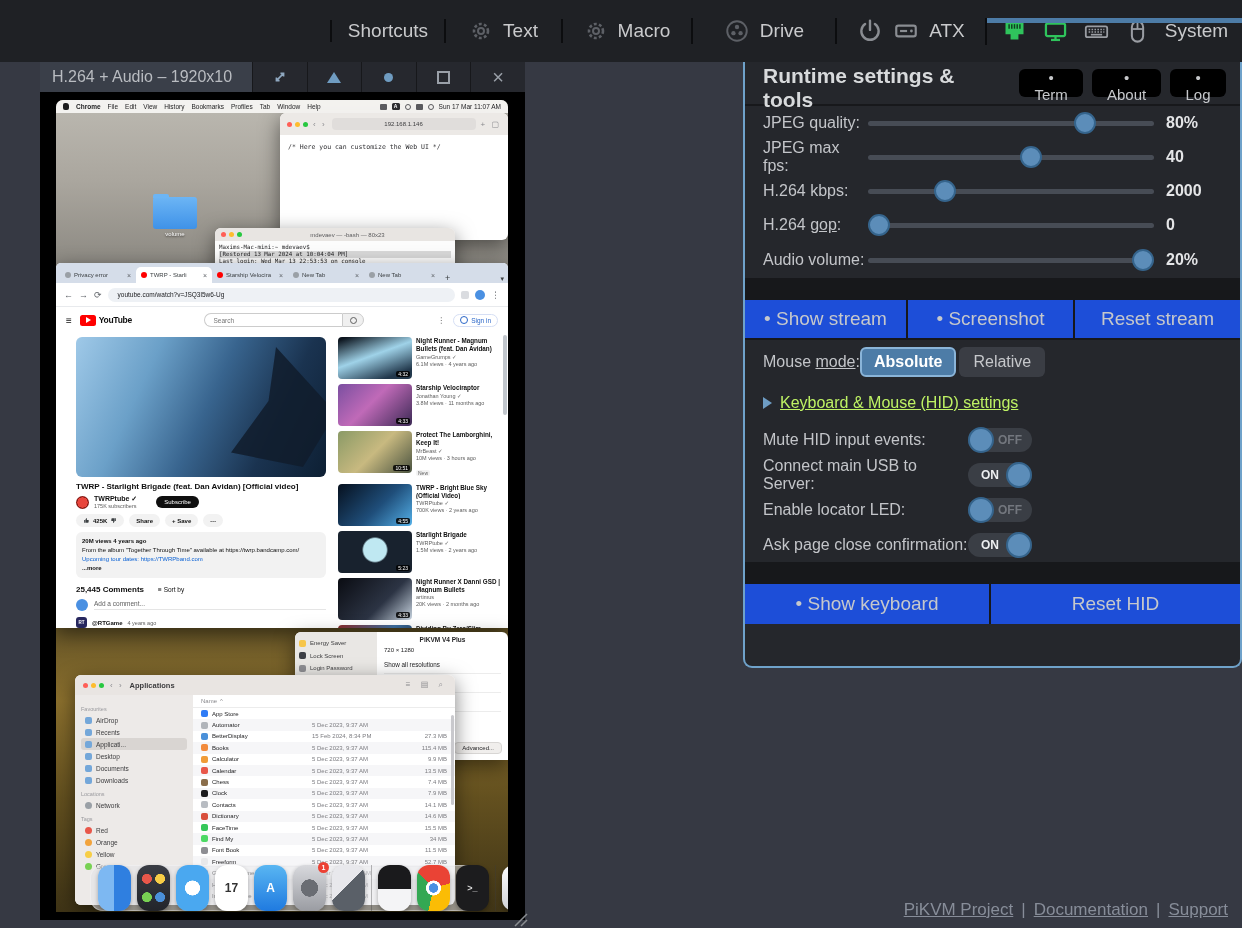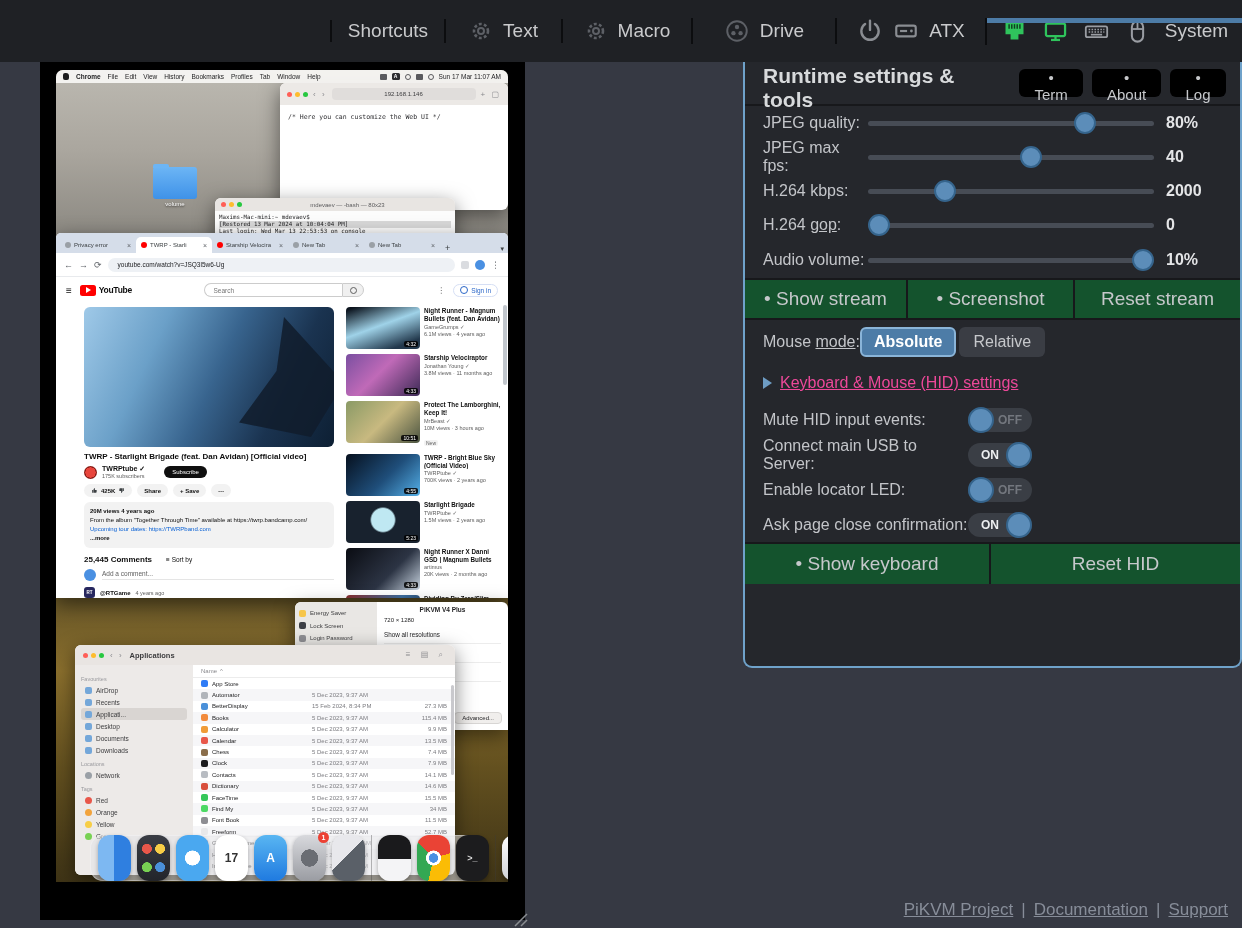--- a/index.html
+++ b/index.html
@@ -85,21 +85,21 @@
   .ytplay { width:16px; height:11px; background:#ff0000; border-radius:2.5px; position:relative; }
   .ytplay::after { content:""; position:absolute; left:6px; top:2.5px; border-left:5px solid #fff; border-top:3px solid transparent; border-bottom:3px solid transparent; }
   .ytword { font-weight:bold; font-size:8.5px; color:#0f0f0f; letter-spacing:-.3px; }
   .yt-search-wrap { flex:1; max-width:160px; margin:0 auto; display:flex; height:14px; }
   .yt-search { flex:1; border:1px solid #ccc; border-right:none; border-radius:7px 0 0 7px; font-size:6.5px; padding:0 8px; color:#606060; background:#fff; outline:none; font-family:inherit; }
   .yt-lens { width:22px; background:#f0f0f0; border:1px solid #ccc; border-radius:0 7px 7px 0; position:relative; }
   .yt-lens::after { content:""; position:absolute; left:7px; top:3px; width:5px; height:5px; border:1px solid #606060; border-radius:50%; }
   .yt-dots { color:#606060; font-size:8px; }
   .signin { display:flex; align-items:center; gap:3px; border:1px solid #d6dff5; border-radius:8px; height:13px; padding:0 6px; color:#2a66c8; font-size:6.5px; }
   .signin::before { content:""; width:6px; height:6px; border:1px solid #2a66c8; border-radius:50%; }
-  .ytbody { display:flex; padding:4px 5px 0 20px; gap:12px;margin-left:8px; }
+  .ytbody { display:flex; padding:4px 5px 0 20px; gap:12px; }
   .ytmain { width:250px; }
   .player { width:250px; height:140px; border-radius:6px; position:relative; overflow:hidden; }
   .ship { position:absolute; right:-10px; top:10px; width:150px; height:120px; background:#101c2b; clip-path:polygon(60% 0,100% 55%,78% 100%,30% 88%,55% 45%); opacity:.85; }
   .vtitle { font-size:8px; font-weight:bold; color:#0f0f0f; margin:5px 0 4px; }
   .chrow { display:flex; align-items:center; gap:5px; }
   .chavatar { width:13px; height:13px; border-radius:50%; background:radial-gradient(circle,#e8453c 0 55%,#8a1d17 56%); }
   .chname { font-size:7px; font-weight:bold; color:#0f0f0f; }
   .chsubs { font-size:5.5px; color:#606060; }
   .subscribe { margin-left:14px; background:#0f0f0f; color:#fff; font-size:6px; border-radius:8px; padding:3px 8px; }
   .actrow { display:flex; gap:5px; margin:5px 0; }
@@ -187,25 +187,25 @@
   .lbl .u { text-decoration:underline; }
   .slider { position:relative; flex:1; height:22px; cursor:pointer; }
   .strack { position:absolute; left:0; right:0; top:9px; height:5px; border-radius:3px; background:#474c55; }
   .sknob { position:absolute; top:0; width:22px; height:22px; border-radius:50%; background:#5c8db9; border:2px solid #35648c; transform:translateX(-50%); }
   .val { width:66px; padding-left:12px; font-size:16px; font-weight:bold; color:#e4e5e7; flex:none; }
   .segs { display:flex; gap:9px; }
   .segs.tight { gap:3px; }
   .seg { background:#3a3d44; color:#c6c8cb; padding:0 12px; height:30px; line-height:26px; border-radius:6px; font-size:16px; border:2px solid transparent; cursor:pointer; }
   .seg.sel { background:#4d7ca7; color:#fff; font-weight:bold; border-color:#8ab4d8; }
   .btn-row { display:flex; gap:2px; background:#17181b; }
-  .big-btn { background:#14532d; color:#c6c8cb; font-size:19px; text-align:center; line-height:38px; height:38px; cursor:pointer; }
+  .big-btn { background:#1d4ed8; color:#c6c8cb; font-size:19px; text-align:center; line-height:38px; height:38px; cursor:pointer;margin-top:20px; }
   .panel-body2 { padding:0 20px 0 18px; }
   .hidrow { display:flex; align-items:center; height:38px; gap:8px; }
   .hid-tri { width:0; height:0; border-top:6px solid transparent; border-bottom:6px solid transparent; border-left:9px solid #6d9cc4; }
-  .hid-link { font-size:16px; color:#ec4899; text-decoration:underline; cursor:pointer; }
+  .hid-link { font-size:16px; color:#bef264; text-decoration:underline; cursor:pointer; }
   .trow { display:flex; align-items:center; height:35px; }
   .lbl2 { width:205px; font-size:16px; color:#c3c5c9; flex:none; }
   .toggle { position:relative; width:64px; height:24px; border-radius:12px; background:#3a3e45; cursor:pointer; flex:none; }
   .tknob { position:absolute; top:-1px; width:26px; height:26px; border-radius:50%; background:#5c8db9; border:2px solid #35648c; }
   .toggle.off .tknob { left:0; } .toggle.on .tknob { right:0; }
   .ttxt { position:absolute; top:5px; font-size:12px; font-weight:bold; }
   .toggle.off .ttxt { right:10px; color:#73777e; } .toggle.on .ttxt { left:13px; color:#eceef0; }
 
   
   .page-footer { position:absolute; right:14px; bottom:8px; font-size:17px; color:#878d99; }
@@ -281,20 +281,40 @@
     <svg width="27" height="27" viewBox="0 0 24 24">
         <rect x="7" y="3" width="10" height="18" rx="5" fill="none" stroke="#9a9da3" stroke-width="1.8"></rect>
         <line x1="12" y1="3.5" x2="12" y2="9.8" stroke="#9a9da3" stroke-width="1.6"></line>
         <line x1="7.5" y1="9.8" x2="16.5" y2="9.8" stroke="#9a9da3" stroke-width="1.6"></line>
       </svg>
     <span>System</span>
   </div>
 </header>
 
 <div class="stream-win">
+  <div class="stream-titlebar">
+    <span class="stream-title">H.264 + Audio – 1920x10</span>
+    <span class="st-ctl">
+        <svg width="18" height="18" viewBox="0 0 20 20">
+          <path d="M6 14L14 6M10.5 6H14v3.5M9.5 14H6v-3.5" fill="none" stroke="#8fa8c0" stroke-width="1.8"></path>
+        </svg>
+      </span>
+    <span class="st-ctl">
+        <span class="tri"></span>
+      </span>
+    <span class="st-ctl">
+        <span class="dotc"></span>
+      </span>
+    <span class="st-ctl">
+        <span class="sqr"></span>
+      </span>
+    <span class="st-ctl">
+        <span class="xg">×</span>
+      </span>
+  </div>
   <div class="stream-video">
     <div class="desktop">
 
       <div class="menubar">
         <span class="apple"></span>
         <span class="mi" style="display:contents"><span class="mi">Chrome</span><span class="mi">File</span><span class="mi">Edit</span><span class="mi">View</span><span class="mi">History</span><span class="mi">Bookmarks</span><span class="mi">Profiles</span><span class="mi">Tab</span><span class="mi">Window</span><span class="mi">Help</span></span>
         <span class="mb-right">
           <span class="mb-sq"></span>
           <span class="mb-a">A</span>
           <span class="mb-dot"></span>
@@ -905,21 +925,21 @@
           </span>
         <span class="val">0</span>
       </div>
     </div>
     <div class="prow h36">
       <span class="lbl"><span>Audio volume</span><span>:</span></span>
       <span class="slider">
           <span class="strack"></span>
           <span class="sknob" style="left: 96%;"></span>
         </span>
-      <span class="val">10%</span>
+      <span class="val">20%</span>
     </div>
   </div>
   <div class="sep"></div>
   <div class="btn-row">
     <span class="big-btn" style="flex:163">• Show stream</span>
     <span class="big-btn" style="flex:167">• Screenshot</span>
     <span class="big-btn" style="flex:167">Reset stream</span>
   </div>
   <div class="sep"></div>
   <div class="panel-body2">

